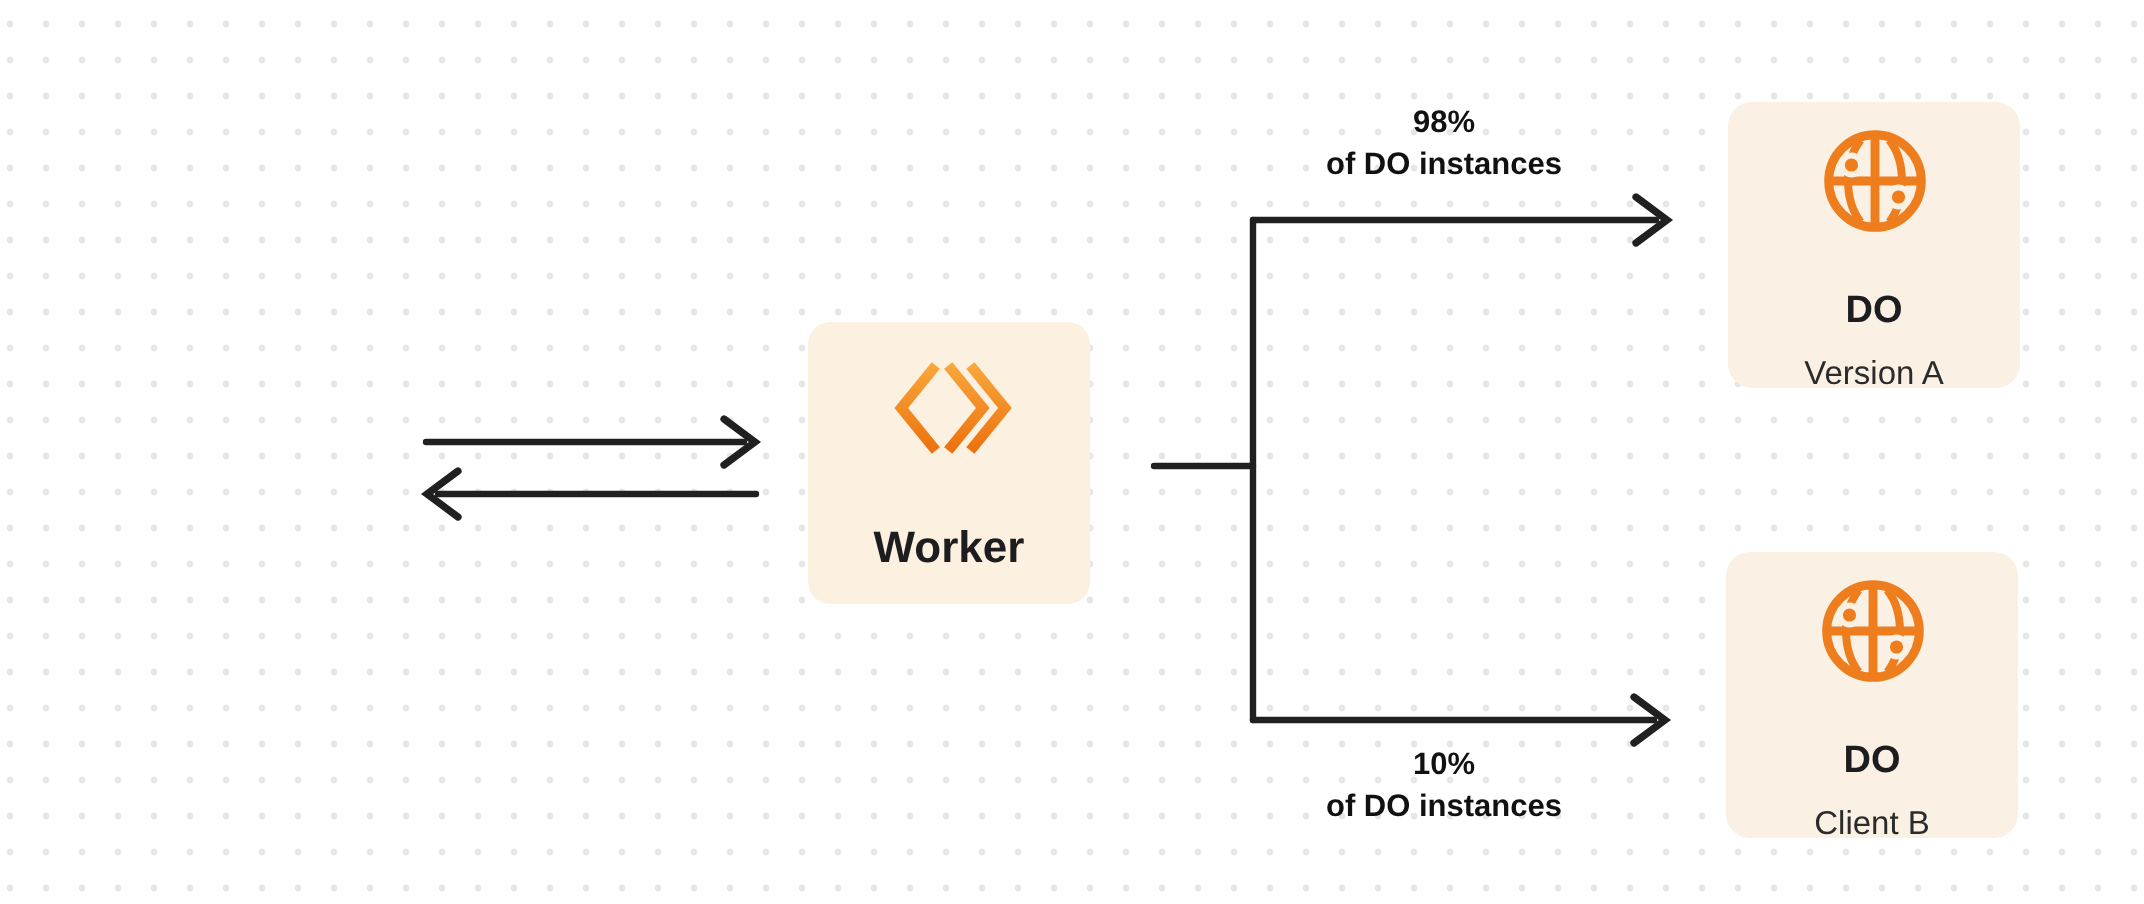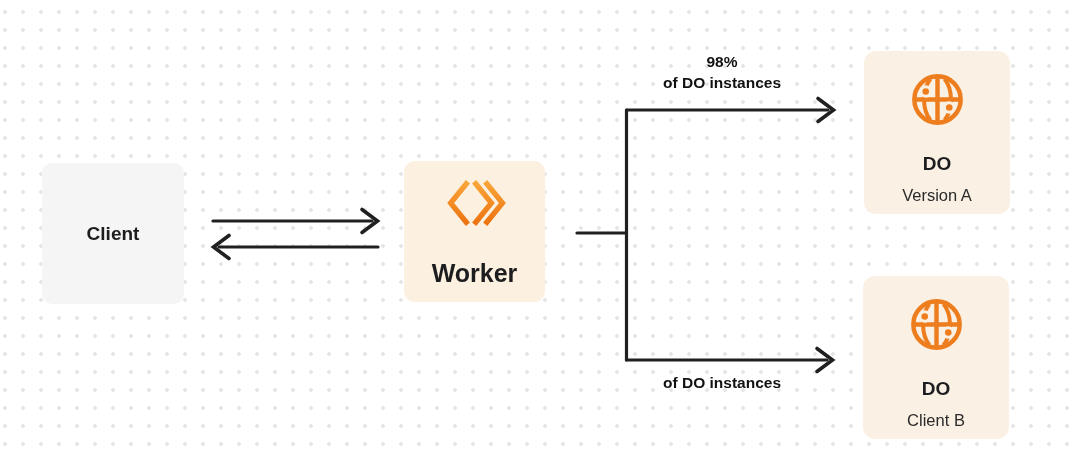--- a/index.html
+++ b/index.html
@@ -42,28 +42,28 @@
   }
   .node-worker {
     left: 404px; top: 161px;
     width: 141px; height: 141px;
     background: #fcf1e0;
     border-radius: 11px;
   }
   .node-worker .node-icon { margin-top: 2px; }
   .node-worker .node-title {
     margin-top: 26px;
-    font-size: 25px;
+    font-size: 22px;
     font-weight: 700;
   }
   .node-do {
-    width: 146px; height: 163px;
+    width: 146px; height: 143px;
     background: #faf0e4;
     border-radius: 12px;
-    justify-content: center;
+    justify-content: space-between;
     padding-top: 11px;
   }
   .node-do-a { left: 864px; top: 51px; }
   .node-do-b { left: 863px; top: 276px; }
   .node-do .node-title {
     margin-top: 21px;
     font-size: 19px;
     font-weight: 700;
     line-height: 21px;
   }
@@ -115,23 +115,20 @@
         <polyline points="818,98.5 833.5,110 818,121.5" stroke-width="3.6"></polyline>
       </g>
 
       <g>
         <path d="M626.5,360 L827,360"></path>
         <polyline points="817,348.5 832.5,360 817,371.5" stroke-width="3.6"></polyline>
       </g>
     </g>
   </svg>
 
-  <div class="node node-client">
-    <span class="node-title">Client</span>
-  </div>
 
   <div class="node node-worker">
     <span class="node-icon">
       <svg width="62" height="52" viewBox="0 0 70 58" xmlns="http://www.w3.org/2000/svg">
         <defs>
           <linearGradient id="wk-grad" x1="0" y1="0" x2="0" y2="1">
             <stop offset="0" stop-color="#f9a63a"></stop>
             <stop offset="1" stop-color="#ec720f"></stop>
           </linearGradient>
         </defs>
@@ -144,20 +141,21 @@
     </span>
     <span class="node-title">Worker</span>
   </div>
 
   <div class="branch-label branch-label-top">
     <div>98%</div>
     <div>of DO instances</div>
   </div>
 
   <div class="branch-label branch-label-bottom">
+    <div>10%</div>
     <div>of DO instances</div>
   </div>
 
   <div class="node node-do node-do-a">
     <span class="node-icon">
       <svg width="57" height="57" viewBox="0 0 64 64" xmlns="http://www.w3.org/2000/svg">
         <g stroke="#ee7d1e" fill="none">
           <circle cx="32" cy="32" r="26" stroke-width="5"></circle>
           <line x1="7" y1="32" x2="57" y2="32" stroke-width="5"></line>
           <line x1="32" y1="6.5" x2="32" y2="57.5" stroke-width="5"></line>

